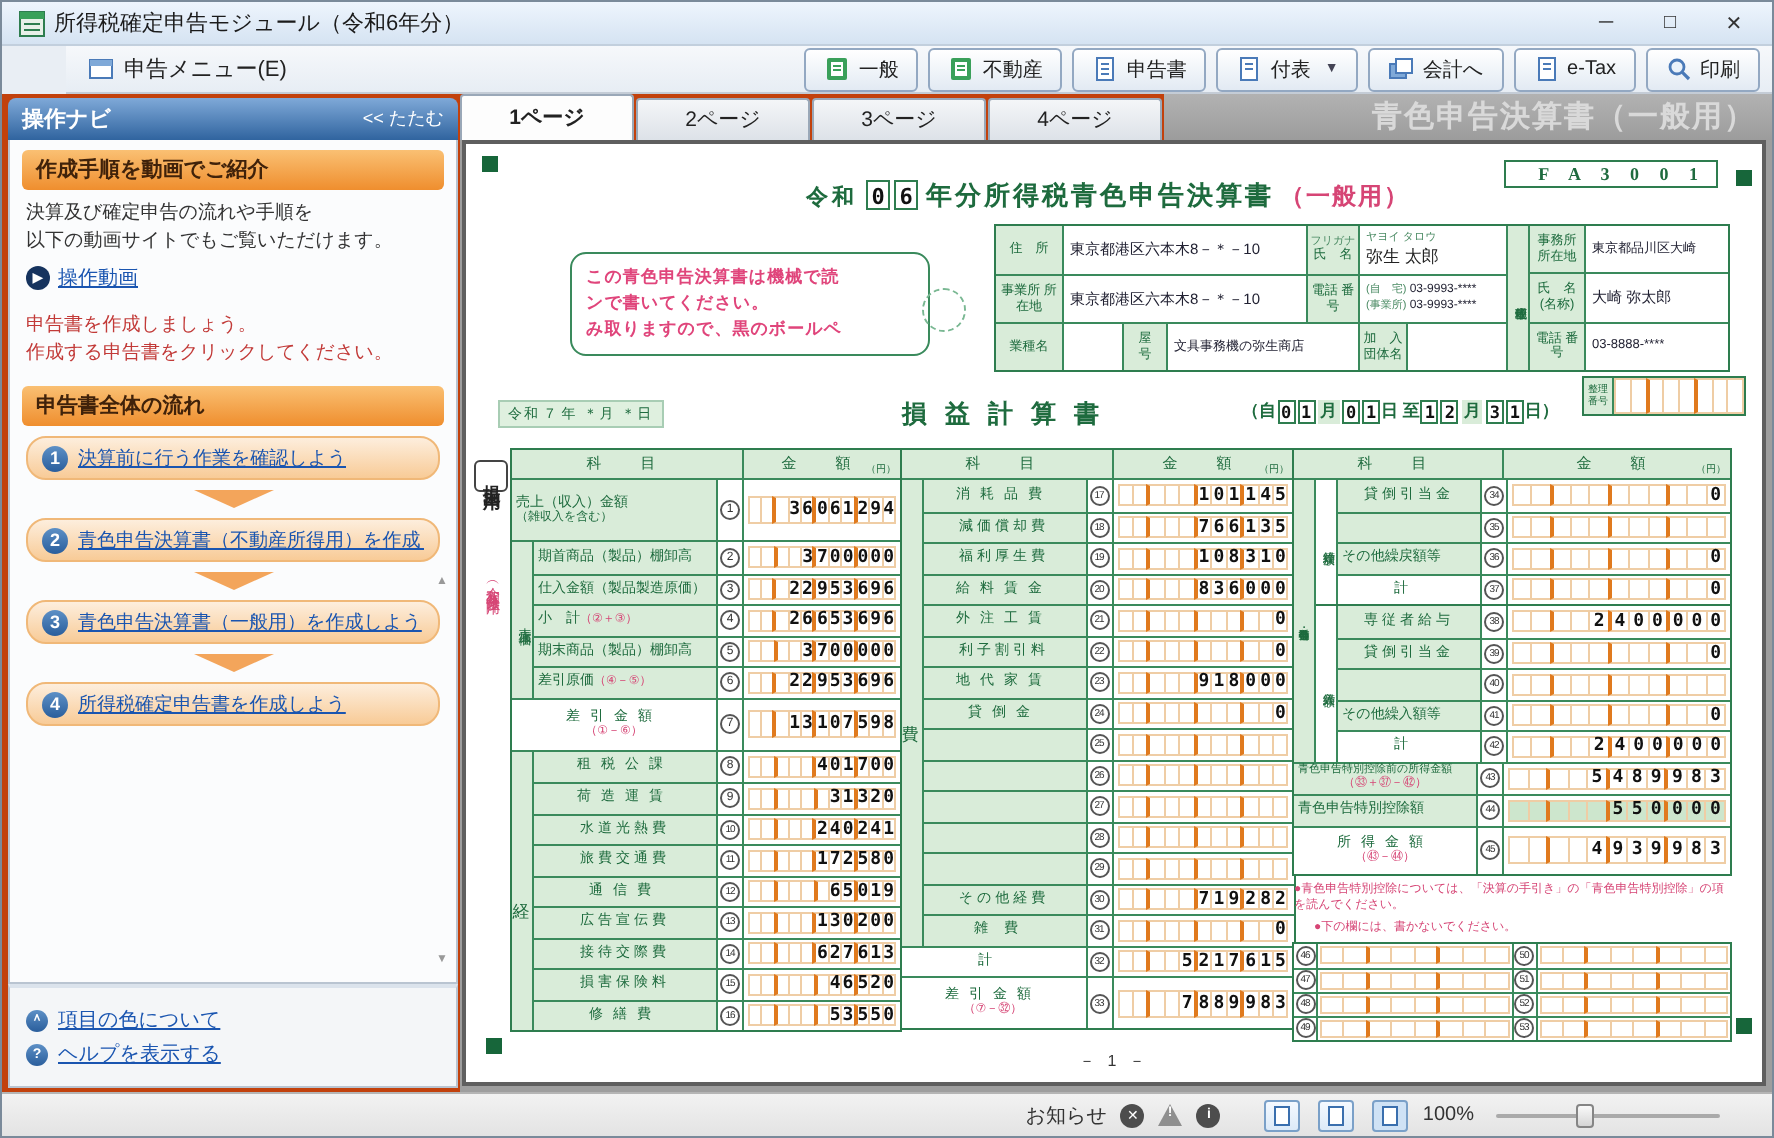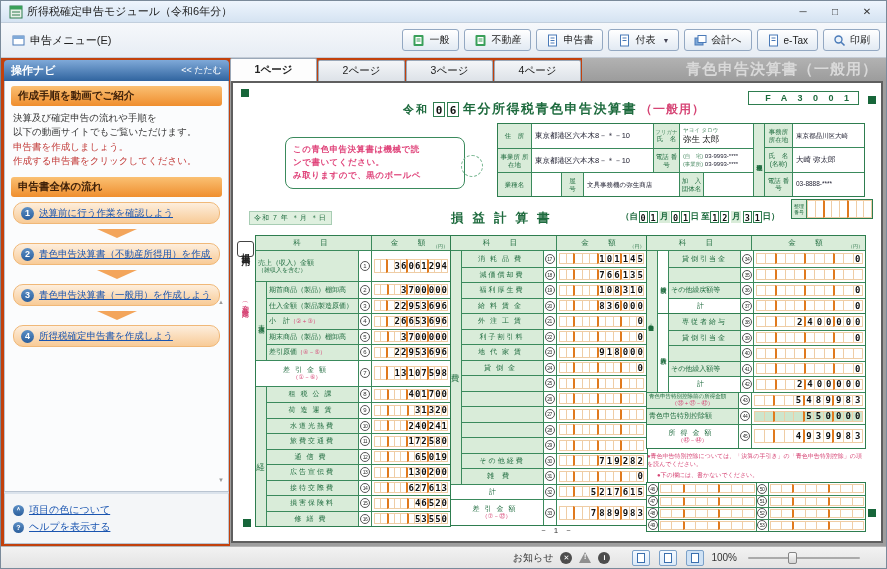--- a/index.html
+++ b/index.html
@@ -8,21 +8,21 @@
   .app{width:887px;height:569px;display:flex;flex-direction:column;background:#e9eef4;border:1px solid #7a8a9a;}
 
   
   .titlebar{height:22px;background:linear-gradient(#eef5fd,#d5e3f2);display:flex;align-items:center;padding:0 4px;border-bottom:1px solid #c2cfdd;flex:0 0 auto;}
   .titlebar .ticon{width:14px;height:14px;margin:0 4px;flex:0 0 auto;}
   .titlebar .ttext{font-size:11px;color:#1b1b1b;flex:1;}
   .winbtns{display:flex;gap:2px;}
   .wbtn{width:30px;height:17px;display:flex;align-items:center;justify-content:center;font-size:10px;color:#333;background:transparent;border:none;}
 
   
-  .menurow{height:35px;background:linear-gradient(#f6f8fb,#e7edf4);border-bottom:1px solid #c4ccd6;display:flex;align-items:center;padding:0 6px;flex:0 0 auto;}
+  .menurow{height:24px;background:linear-gradient(#f6f8fb,#e7edf4);border-bottom:1px solid #c4ccd6;display:flex;align-items:center;padding:0 6px;flex:0 0 auto;margin-left:32px;}
   .menubtn{display:flex;align-items:center;gap:5px;font-size:11px;color:#222;padding:2px 8px 2px 4px;border:1px solid transparent;border-radius:3px;}
   .toolsp{flex:1;}
   .tbtn{display:flex;align-items:center;gap:4px;height:22px;padding:0 9px;margin-left:5px;font-size:10px;color:#222;
         background:linear-gradient(#ffffff,#e2eaf3);border:1px solid #93a8c2;border-radius:3px;}
   .tbtn .dd{font-size:7px;color:#445;margin-left:3px;}
   .tico{width:13px;height:13px;display:block;}
 
   
   .content{flex:1;display:flex;min-height:0;background:#c2410c;}
 
@@ -53,21 +53,21 @@
   .tab{width:87px;height:21px;font-size:10.5px;color:#222;display:flex;align-items:center;justify-content:center;
        background:linear-gradient(#f4f6f8,#dde2e8);border:1px solid #9aa8b8;border-bottom:none;border-radius:2px 2px 0 0;margin-right:1px;}
   .tab.active{background:#fdfdfd;height:23px;font-weight:bold;}
   .headerstrip{flex:1;height:23px;background:linear-gradient(#b2b2b2,#9c9c9c);display:flex;align-items:center;justify-content:flex-end;padding-right:8px;}
   .headerstrip .htitle{font-size:15px;font-weight:bold;color:#d9d9d9;letter-spacing:1px;}
   .pagewrap{flex:1;background:#9e9e9e;padding:0 3px 3px 1px;min-height:0;}
   .page{width:100%;height:100%;background:#fff;border:2px solid #5f5f5f;position:relative;overflow:hidden;}
 
   
   .gsq{position:absolute;width:8px;height:8px;background:#17663a;}
-  .facode{position:absolute;right:22px;top:8px;border:1.5px solid #2e7d4f;color:#1e6b3e;font-weight:bold;font-size:9px;letter-spacing:4px;padding:1px 5px 1px 16px;}
+  .facode{position:absolute;right:22px;top:8px;border:1.5px solid #2e7d4f;color:#1e6b3e;font-weight:bold;font-size:9px;letter-spacing:4px;padding:1px 5px 1px 16px;font-family:Liberation Serif, serif;}
   .formtitle{position:absolute;left:170px;top:17px;display:flex;align-items:center;gap:3px;color:#1e6b3e;font-weight:bold;}
   .formtitle .t1{font-size:11px;letter-spacing:2px;}
   .ybox{display:inline-block;width:12px;height:15px;border:1px solid #2e7d4f;background:#fff;color:#111;
         font:bold 11px "DejaVu Sans Mono",monospace;text-align:center;line-height:15px;margin:0 1px;}
   .formtitle .t2{font-size:13px;letter-spacing:1.5px;}
   .formtitle .t3{font-size:12px;color:#d64575;letter-spacing:1px;}
   .notice{position:absolute;left:52px;top:54px;width:180px;border:1.2px solid #3a8a5c;border-radius:8px;padding:5px 7px;background:#fff;}
   .notice div{font-size:8.5px;font-weight:bold;color:#e0457b;line-height:1.55;letter-spacing:0.5px;}
   .notice-deco{position:absolute;left:228px;top:72px;width:22px;height:22px;border:1px dashed #7ab893;border-radius:50%;}
 
@@ -263,20 +263,24 @@
       <div class="sb-head">
         <span class="sb-title">操作ナビ</span>
         <span class="sb-collapse">&lt;&lt; たたむ</span>
       </div>
       <div class="sb-panel">
         <div class="obar">作成手順を動画でご紹介</div>
         <div class="sb-text">
           <span>決算及び確定申告の流れや手順を</span><br>
           <span>以下の動画サイトでもご覧いただけます。</span>
         </div>
+        <div class="videolink">
+          <span class="playic">▶</span>
+          <span class="bluelink">操作動画</span>
+        </div>
         <div class="redtext">
           <span>申告書を作成しましょう。</span><br>
           <span>作成する申告書をクリックしてください。</span>
         </div>
         <div class="obar">申告書全体の流れ</div>
         <span class="scrollmark" style="top:218px;">▲</span>
         <div class="step">
           <span class="stepnum">1</span>
           <span class="steplabel">決算前に行う作業を確認しよう</span>
         </div>

